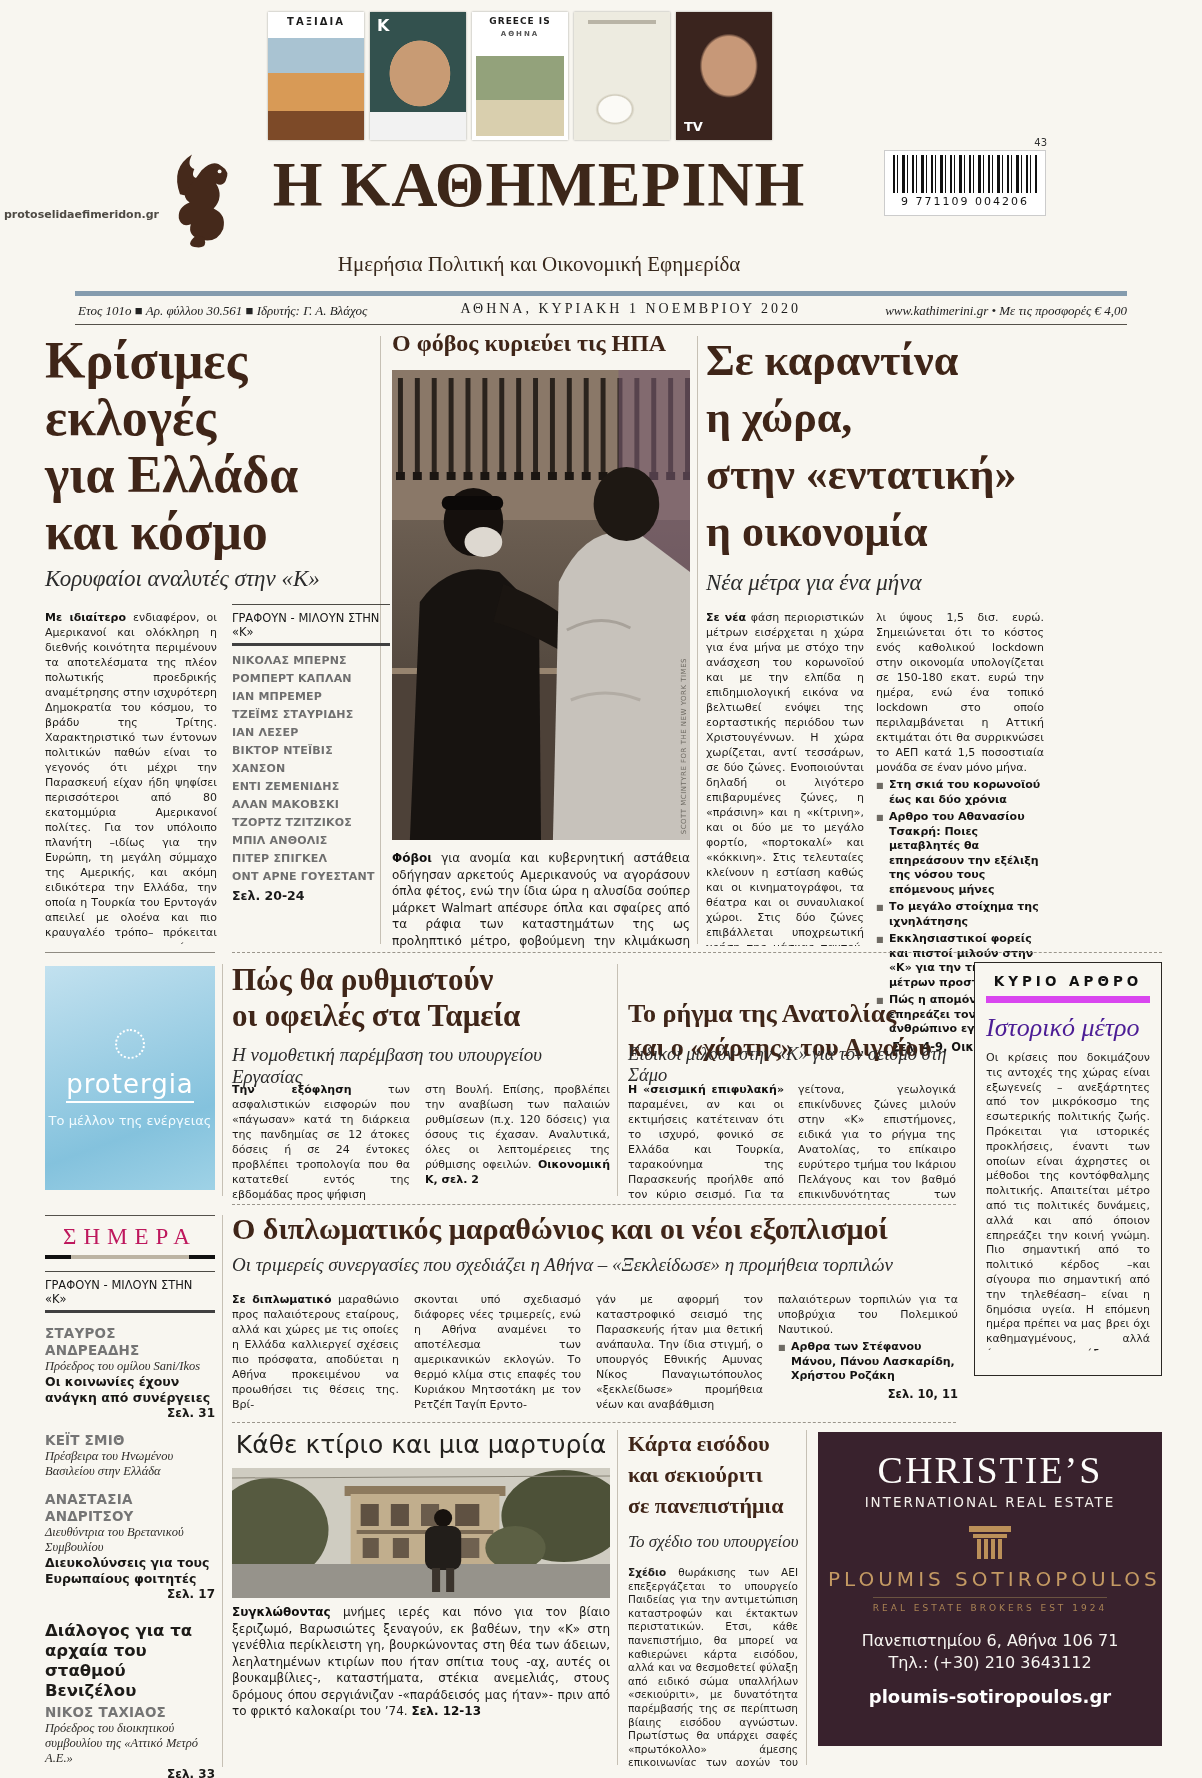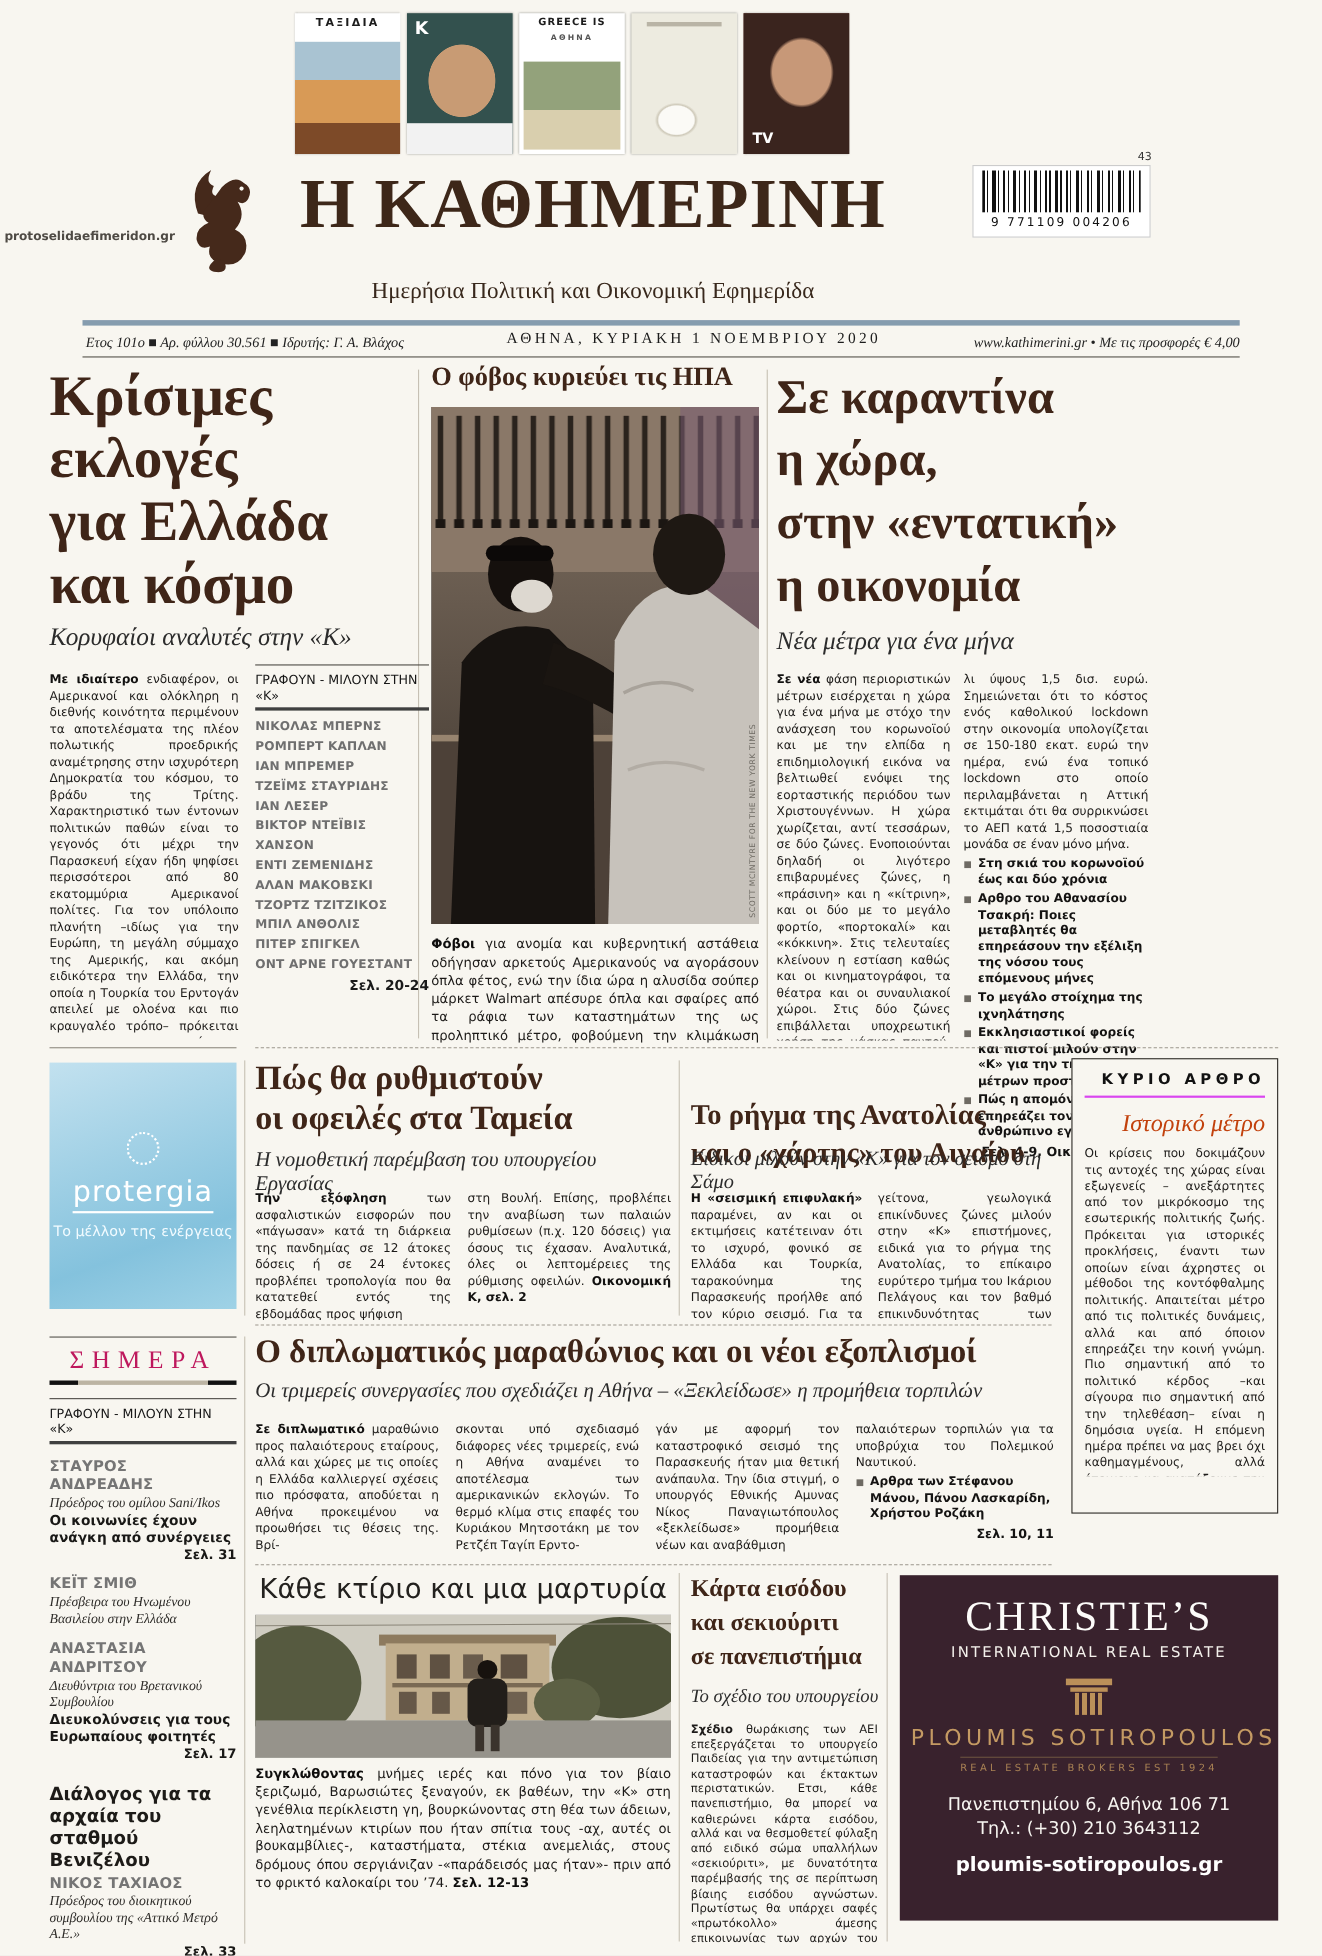--- a/index.html
+++ b/index.html
@@ -47,21 +47,21 @@
   .headline .ln{display:block;}
   .kicker{font-family:"Liberation Serif","DejaVu Serif",serif;font-style:italic;color:#2c2c2c;}
   .body{font-size:11px;line-height:15px;color:#1d1b19;}
   .body b{color:#121110;}
   .lead-left-headline{left:45px;top:332px;width:335px;font-size:52px;line-height:57px;}
   .lead-left-kicker{left:45px;top:566px;width:345px;font-size:23px;}
   .lead-left-body{left:45px;top:610px;width:172px;height:334px;}
   .contrib{position:absolute;left:232px;top:604px;width:158px;}
   .graf-head{border-top:1px solid #4c4a45;border-bottom:3px solid #404040;padding:6px 0 4px;font-weight:normal;font-size:11.5px;color:#171717;}
   .c-name{font-weight:bold;font-size:11px;line-height:18px;letter-spacing:.2px;color:#6f6f6f;}
-  .c-ref{text-align:right;font-weight:bold;font-size:12.5px;color:#1a1a1a;margin-top:2px;}
+  .c-ref{text-align:left;font-weight:bold;font-size:12.5px;color:#1a1a1a;margin-top:2px;}
   .usa-headline{left:392px;top:330px;width:300px;font-size:24px;white-space:nowrap;}
   .photo{position:absolute;overflow:hidden;background:#777;}
   .photo svg{display:block;width:100%;height:100%;}
   .p-credit{position:absolute;writing-mode:vertical-rl;transform:rotate(180deg);font-size:7px;letter-spacing:.5px;color:#6e6a63;}
   .caption{font-size:12px;line-height:16.5px;color:#1c1a18;}
   .caption b{color:#0f0e0d;}
   .lock-headline{left:706px;top:332px;width:340px;font-size:44px;line-height:57px;}
   .lock-kicker{left:706px;top:570px;width:340px;font-size:23px;}
   .lock-col1{left:706px;top:610px;width:158px;height:336px;}
   .lock-col2{left:876px;top:610px;width:168px;height:336px;}
@@ -77,22 +77,22 @@
   .pt-tag{color:#f2fbff;font-size:13px;}
   .funds-headline{left:232px;top:962px;width:380px;font-size:31px;line-height:36px;}
   .funds-kicker{left:232px;top:1044px;width:380px;font-size:19px;}
   .funds-col1{left:232px;top:1082px;width:178px;height:118px;}
   .funds-col2{left:425px;top:1082px;width:185px;height:118px;}
   .fault-headline{left:628px;top:997px;width:330px;font-size:26px;line-height:34px;}
   .fault-kicker{left:628px;top:1044px;width:330px;font-size:18.5px;}
   .fault-col1{left:628px;top:1082px;width:156px;height:118px;}
   .fault-col2{left:798px;top:1082px;width:158px;height:118px;}
   .editorial{position:absolute;left:974px;top:962px;width:188px;height:414px;border:1px solid #2b2824;box-sizing:border-box;padding:10px 11px;background:#f8f6f0;}
-  .ed-label{text-align:right;font-weight:bold;font-size:13.5px;letter-spacing:4px;color:#111;border-bottom:2px solid #d946ef;padding-bottom:7px;}
-  .ed-title{font-family:"Liberation Serif","DejaVu Serif",serif;font-style:italic;font-size:22px;color:#c2410c;text-align:right;margin:10px 0 8px;}
+  .ed-label{text-align:center;font-weight:bold;font-size:13.5px;letter-spacing:4px;color:#111;border-bottom:7px solid #d946ef;padding-bottom:7px;}
+  .ed-title{font-family:"Liberation Serif","DejaVu Serif",serif;font-style:italic;font-size:26px;color:#4c1d95;text-align:left;margin:10px 0 8px;}
   .ed-body{font-size:11px;line-height:14.8px;height:300px;}
 
   
   .dip-headline{left:232px;top:1212px;width:728px;font-size:30px;line-height:34px;white-space:nowrap;}
   .dip-kicker{left:232px;top:1254px;width:728px;font-size:19px;}
   .dip-col{top:1292px;width:167px;height:122px;}
 
   
   .simera{position:absolute;left:45px;top:1215px;width:170px;}
   .simera-head{border-top:1px solid #55524c;padding-top:8px;text-align:center;font-family:"Liberation Serif","DejaVu Serif",serif;font-size:23px;letter-spacing:7px;color:#be185d;}

